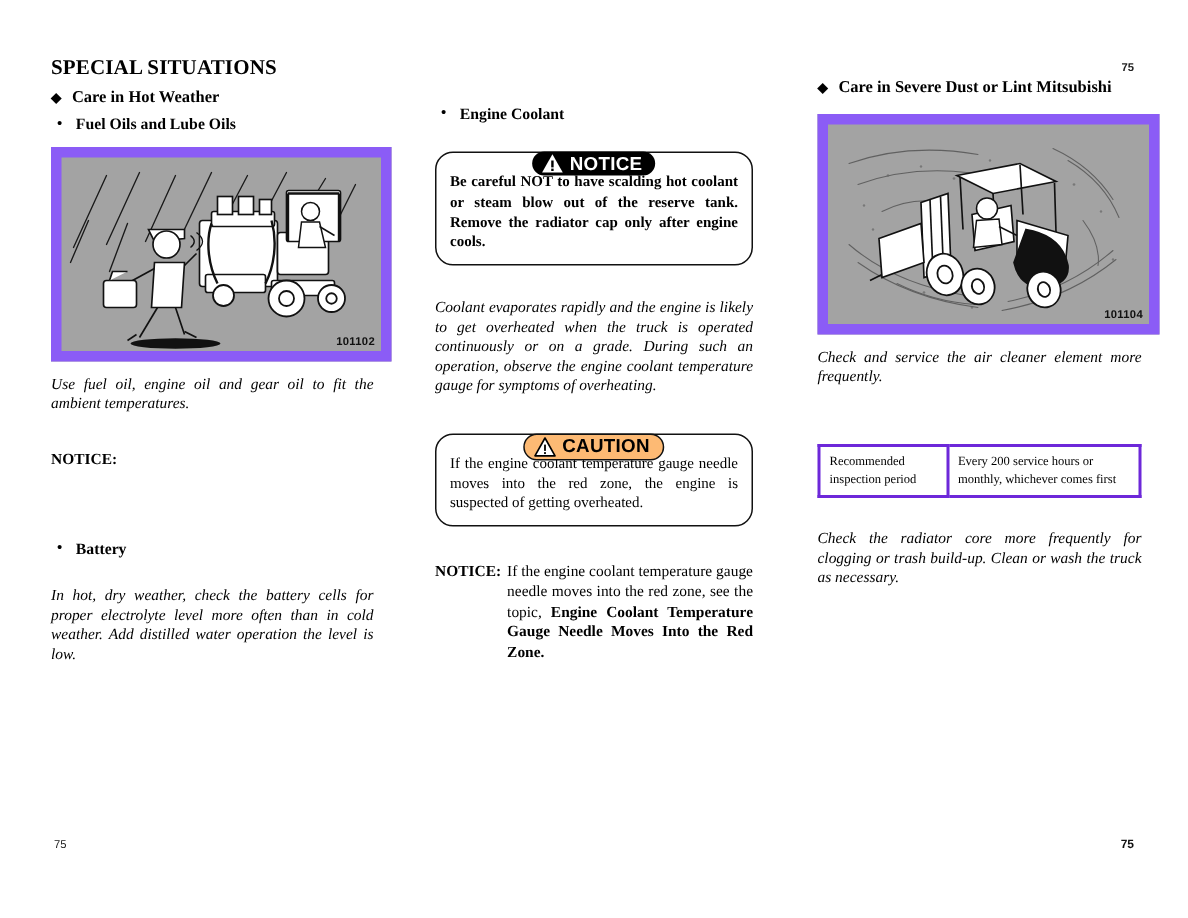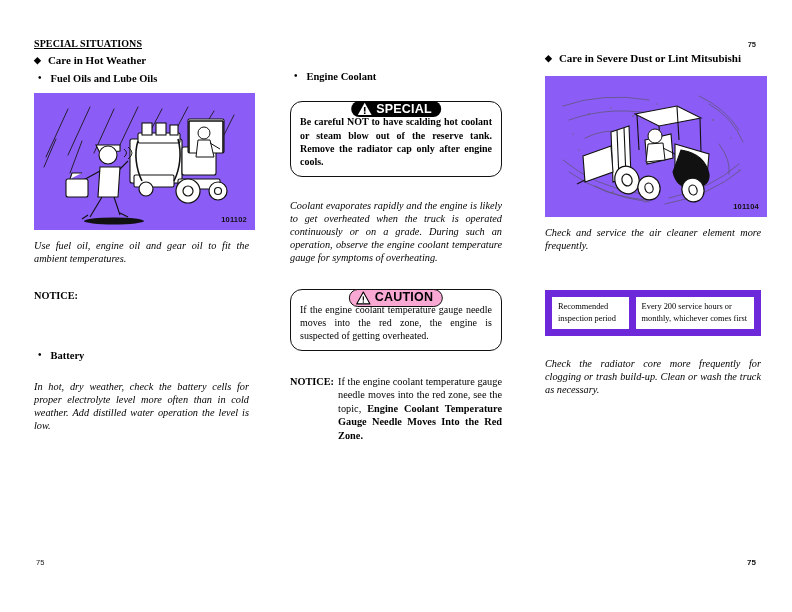--- a/index.html
+++ b/index.html
@@ -50,25 +50,24 @@
   .col {
     position: absolute;
     top: 38px;
   }
   .col-1 { left: 34px;  width: 215px; }
   .col-2 { left: 290px; width: 212px; }
   .col-3 { left: 545px; width: 216px; }
 
   
   h1.section-title {
-    font-size: 10px;
+    font-size: 14px;
     font-weight: bold;
     margin: 0 0 5px 0;
     letter-spacing: 0.1px;
-    text-decoration: underline;
   }
   .head-diamond {
     font-size: 11px;
     font-weight: bold;
     margin: 0 0 4px 0;
     display: flex;
     align-items: flex-start;
     line-height: 1.25;
   }
   .head-diamond .bullet-d {
@@ -86,23 +85,23 @@
   }
   .head-bullet .bullet-s {
     margin-left: 4px;
     margin-right: 9px;
     font-size: 10px;
     line-height: 1.15;
   }
 
   
   .figure {
-    border: 4px solid #8b5cf6;
+    border: 7px solid #8b5cf6;
     position: relative;
-    background: #8b5cf6;
+    background: #a3a3a3;
     overflow: hidden;
   }
   .fig-code {
     position: absolute;
     right: 4px;
     bottom: 2px;
     font-family: "Liberation Sans", sans-serif;
     font-size: 7.5px;
     font-weight: bold;
     color: #111;
@@ -160,21 +159,21 @@
     gap: 4px;
     padding: 1px 9px 1px 6px;
     z-index: 3;
   }
   .alert-tag.warning {
     background: #000;
     border-radius: 9px;
     color: #fff;
   }
   .alert-tag.caution {
-    background: #f9a8d4;
+    background: #fdba74;
     border: 1.1px solid #111;
     border-radius: 9px;
     color: #000;
   }
   .alert-tag .tag-label {
     font-family: "Liberation Sans", sans-serif;
     font-weight: bold;
     font-size: 12.5px;
     letter-spacing: 0.2px;
     line-height: 1;
@@ -182,21 +181,21 @@
   .alert-tag svg { display: block; }
 
   
   table.spec {
     border-collapse: collapse;
     width: 100%;
     font-size: 8.4px;
     line-height: 1.42;
   }
   table.spec td {
-    border: 7px solid #6d28d9;
+    border: 2px solid #6d28d9;
     padding: 4px 6px;
     vertical-align: top;
   }
   td.spec-left { width: 40%; }
 </style>
 </head>
 <body>
 
 <div class="page">
 
@@ -314,21 +313,21 @@
       <span>Engine Coolant</span>
     </div>
 
     <div class="alert" style="margin-top:18px;">
       <div class="alert-tag warning">
         <svg width="15" height="14" viewBox="0 0 15 14">
           <polygon points="7.5,0.8 14.4,13 0.6,13" fill="#ffffff"></polygon>
           <rect x="6.7" y="5" width="1.6" height="4.6" fill="#000000"></rect>
           <rect x="6.7" y="10.4" width="1.6" height="1.6" fill="#000000"></rect>
         </svg>
-        <span class="tag-label">SPECIAL</span>
+        <span class="tag-label">NOTICE</span>
       </div>
       <div class="alert-body">Be careful NOT to have scalding hot coolant or steam blow out of the reserve tank.  Remove the radiator cap only after engine cools.</div>
     </div>
 
     <p class="body" style="margin-top:22px;">Coolant evaporates rapidly and the engine is likely to get overheated when the truck is operated continuously or on a grade. During such an operation, observe the engine coolant temperature gauge for symptoms of overheating.</p>
 
     <div class="alert" style="margin-top:24px;">
       <div class="alert-tag caution">
         <svg width="15" height="14" viewBox="0 0 15 14">
           <polygon points="7.5,1 14.2,12.9 0.8,12.9" fill="#ffffff" stroke="#000000" stroke-width="1.1" stroke-linejoin="round"></polygon>

